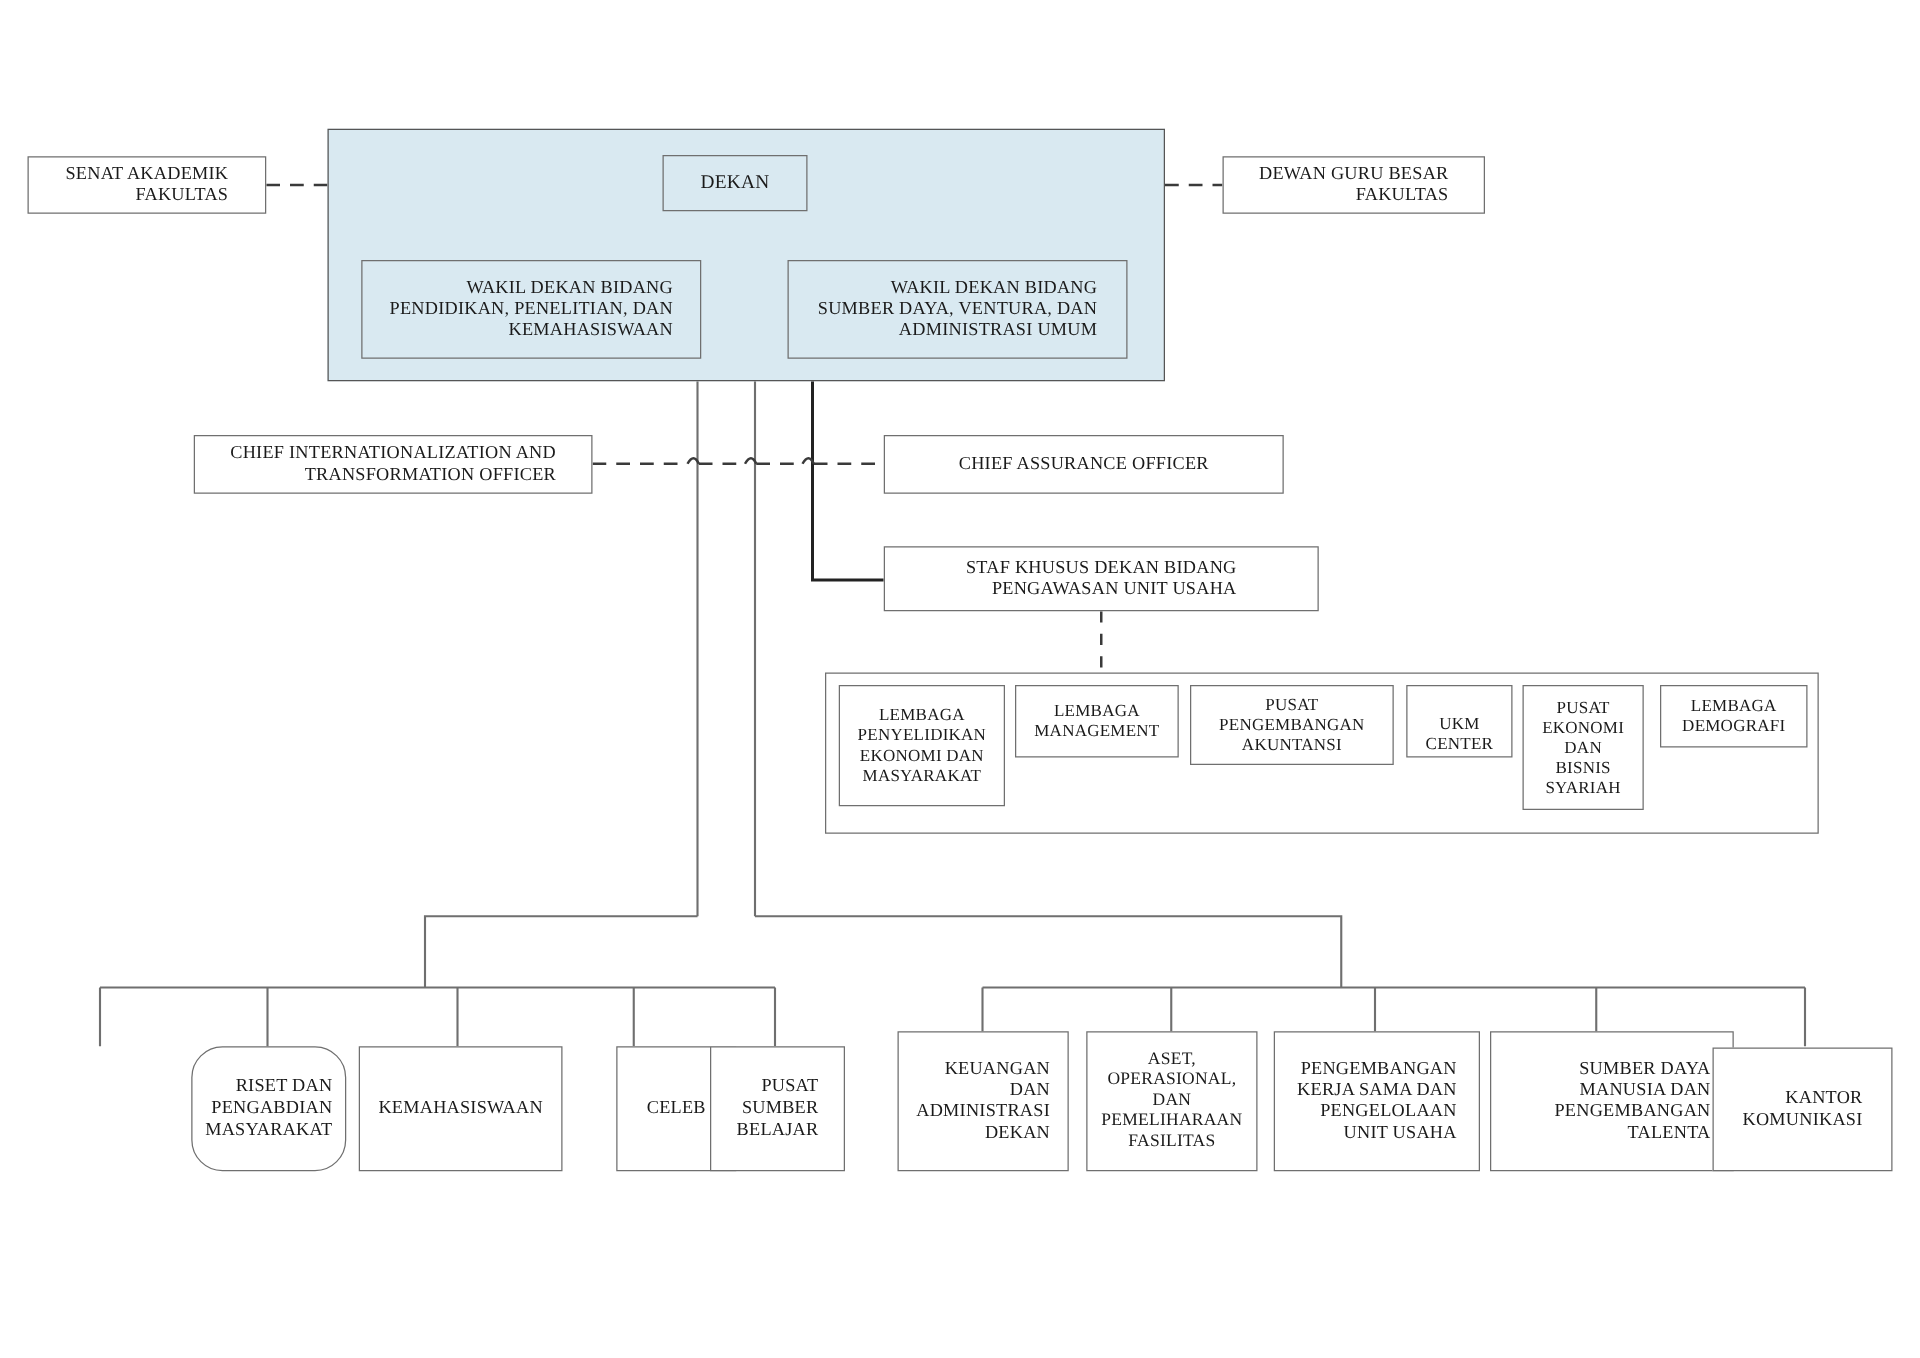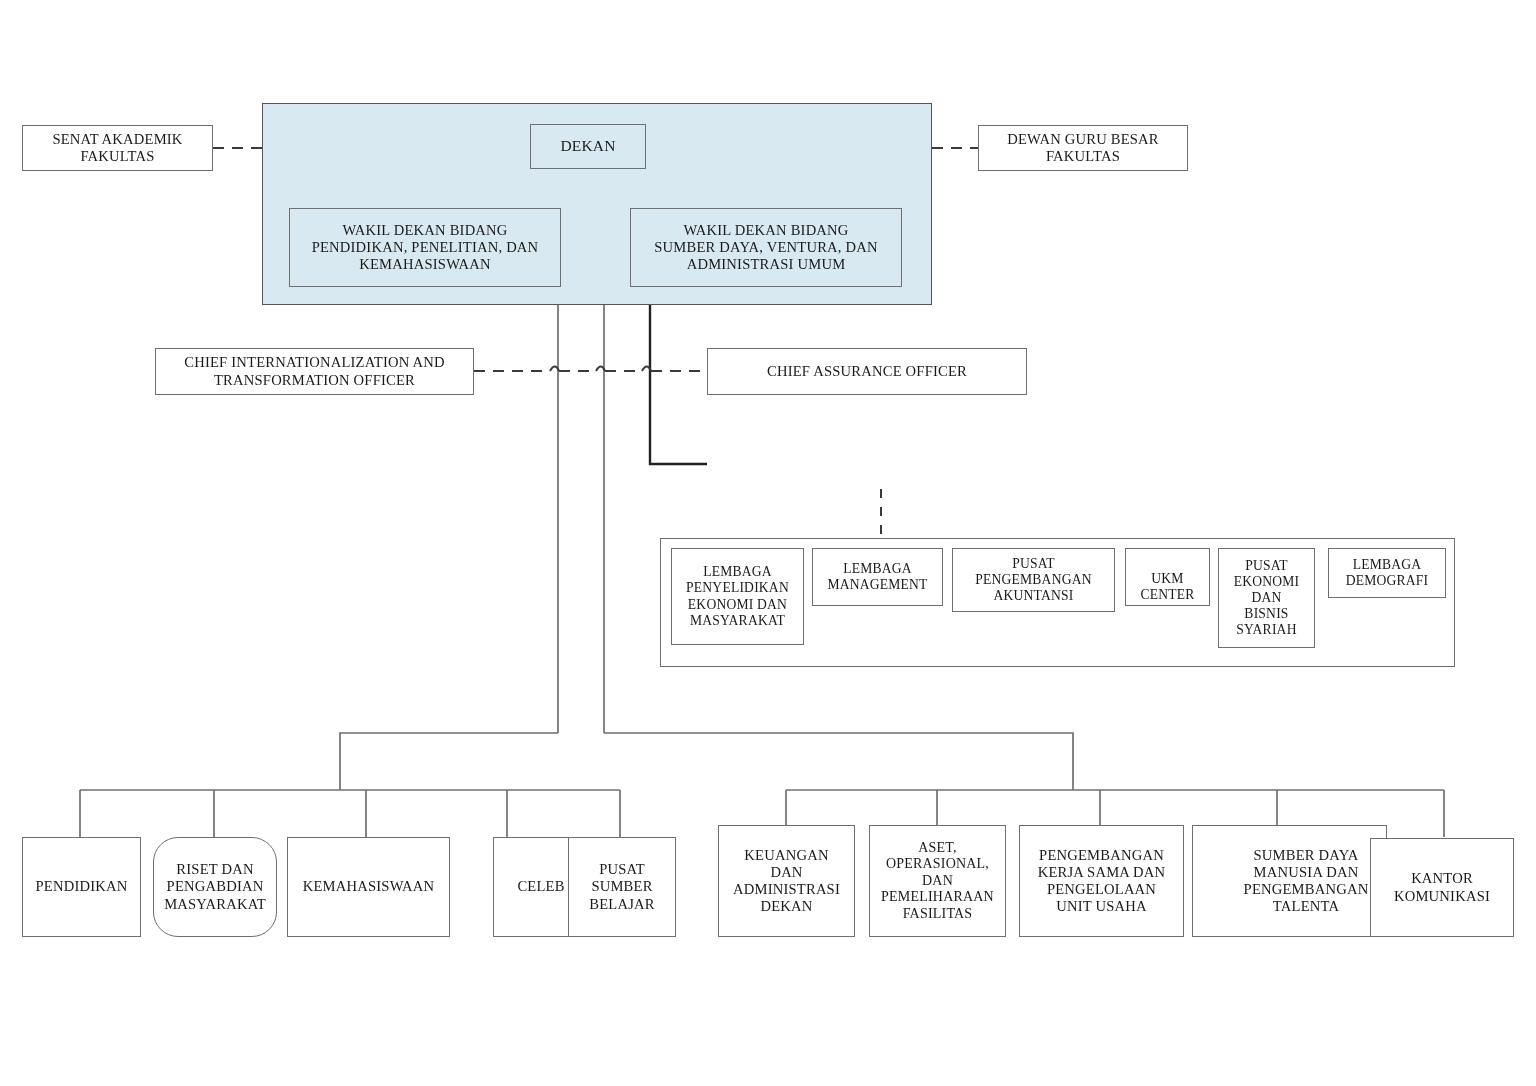--- a/index.html
+++ b/index.html
@@ -56,21 +56,21 @@
     position: absolute;
     box-sizing: border-box;
     border: 1.6px solid #6f6f6f;
     background: #ffffff;
     z-index: 1;
   }
   .on-blue {
     background: #d9e9f1;
   }
   .f15 { font-size: 15.5px; }
-  .f14 { font-size: 14.6px; }
+  .f14 { font-size: 14.6px; text-align: right; }
   .f135 { font-size: 13.6px; }
   .f13 { font-size: 14px; }
 </style>
 </head>
 <body>
 
 <div id="chart-root">
 
   <svg id="connectors" viewBox="0 0 1536 1086" xmlns="http://www.w3.org/2000/svg">
     <defs>
@@ -151,20 +151,24 @@
 
   <div class="node f14" style="left:155px; top:348px; width:319px; height:47px;">
     <span class="node-text">CHIEF INTERNATIONALIZATION AND
 TRANSFORMATION OFFICER</span>
   </div>
 
   <div class="node f14" style="left:707px; top:348px; width:320px; height:47px;">
     <span class="node-text">CHIEF ASSURANCE OFFICER</span>
   </div>
 
+  <div class="node f14" style="left:707px; top:437px; width:348px; height:52px;">
+    <span class="node-text">STAF KHUSUS DEKAN BIDANG
+PENGAWASAN UNIT USAHA</span>
+  </div>
 
   <div class="plain-group" style="left:660px; top:538px; width:795px; height:129px;"></div>
 
   <div class="node f135" style="left:671px; top:548px; width:133px; height:97px;">
     <span class="node-text">LEMBAGA
 PENYELIDIKAN
 EKONOMI DAN
 MASYARAKAT</span>
   </div>
   <div class="node f135" style="left:812px; top:548px; width:131px; height:58px;">
@@ -185,23 +189,20 @@
 EKONOMI
 DAN
 BISNIS
 SYARIAH</span>
   </div>
   <div class="node f135" style="left:1328px; top:548px; width:118px; height:50px;">
     <span class="node-text">LEMBAGA
 DEMOGRAFI</span>
   </div>
 
-  <div class="node f14" style="left:22px; top:837px; width:119px; height:100px;">
-    <span class="node-text">PENDIDIKAN</span>
-  </div>
   <div class="node f14" style="left:153px; top:837px; width:124px; height:100px;border-radius:25px;">
     <span class="node-text">RISET DAN
 PENGABDIAN
 MASYARAKAT</span>
   </div>
   <div class="node f14" style="left:287px; top:837px; width:163px; height:100px;">
     <span class="node-text">KEMAHASISWAAN</span>
   </div>
   <div class="node f14" style="left:461px; top:837px; width:96px; height:100px;margin-left:32px;">
     <span class="node-text">CELEB</span>

